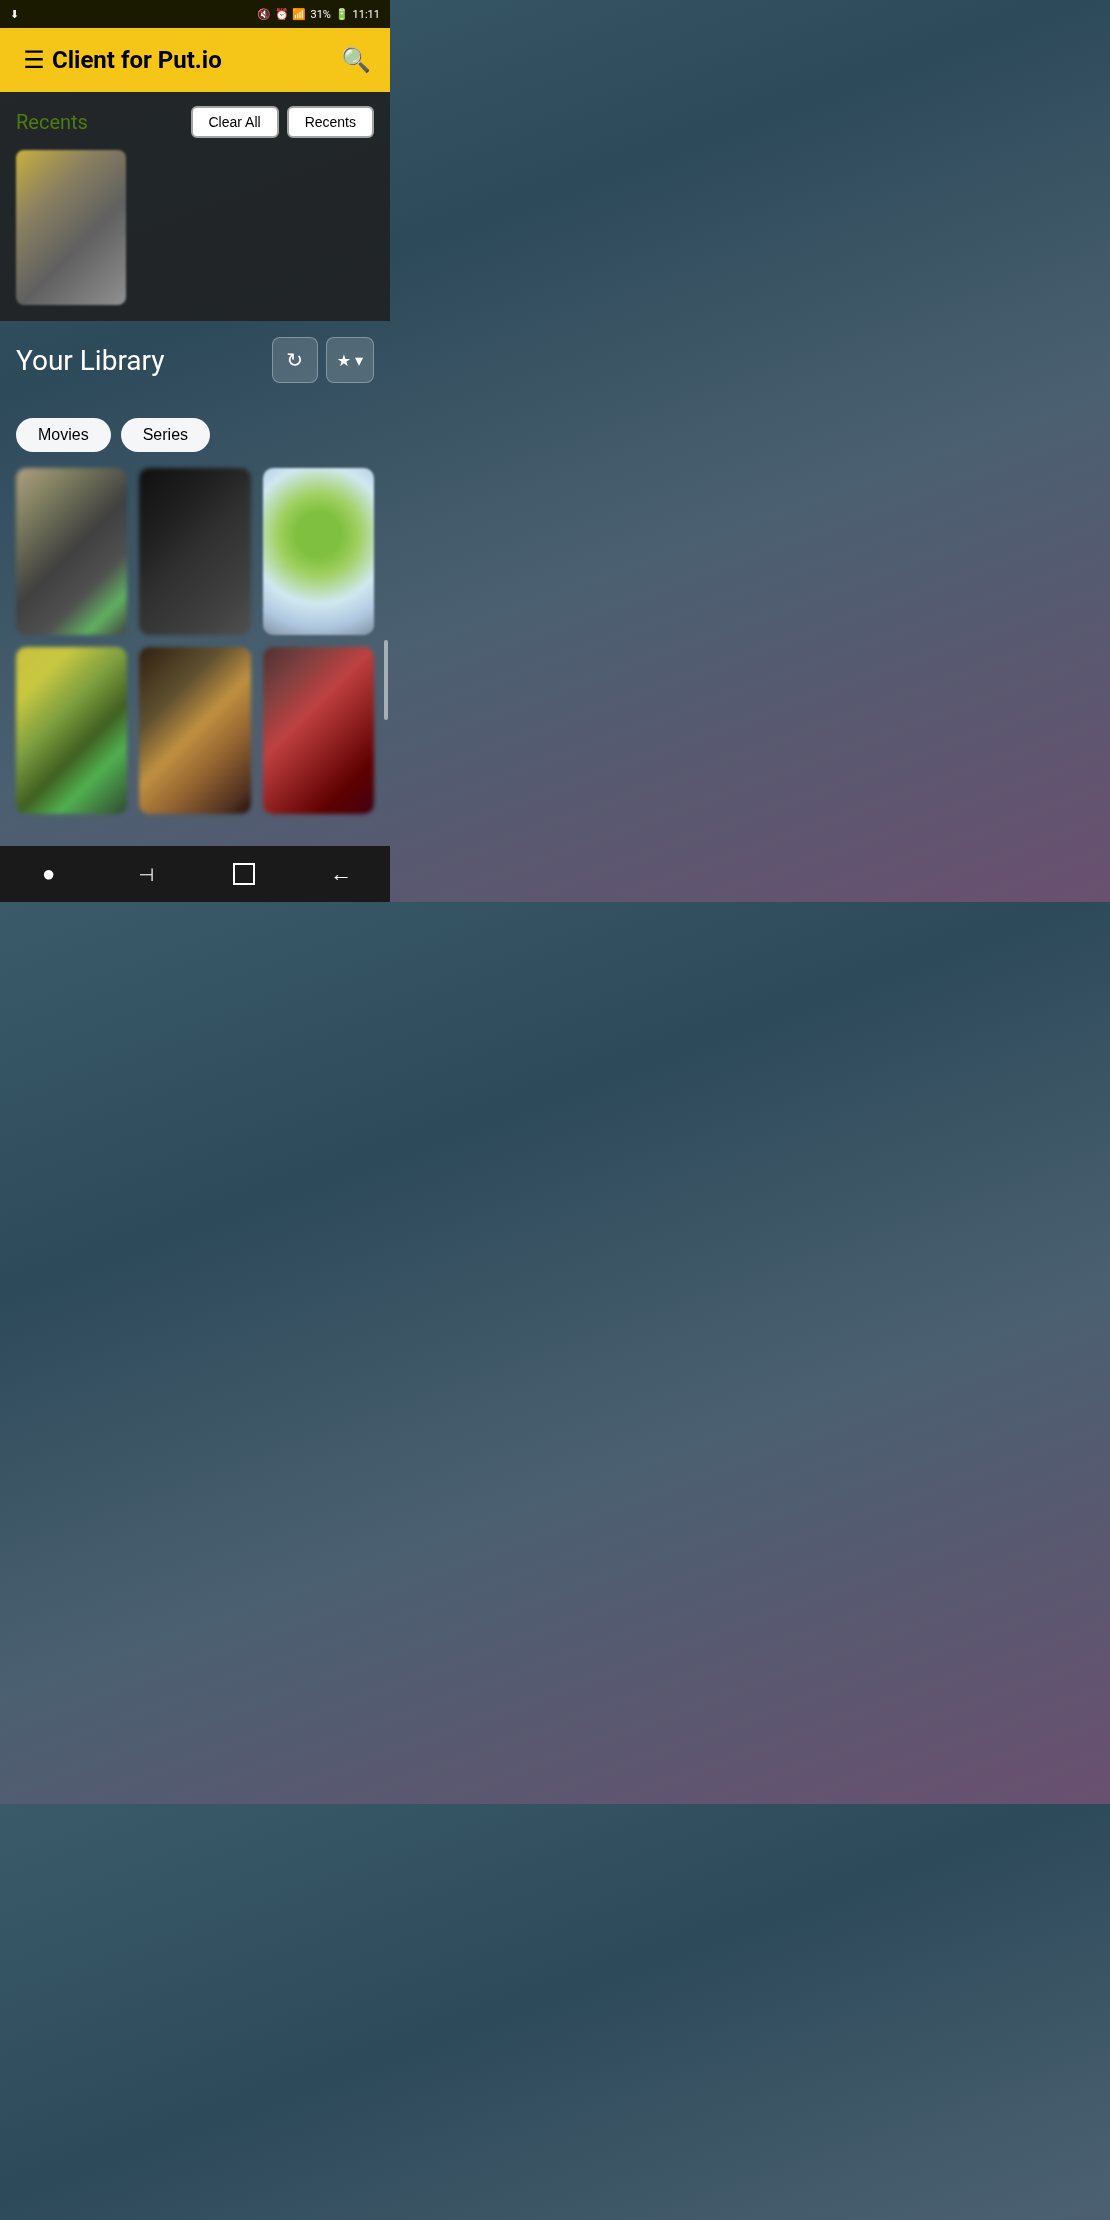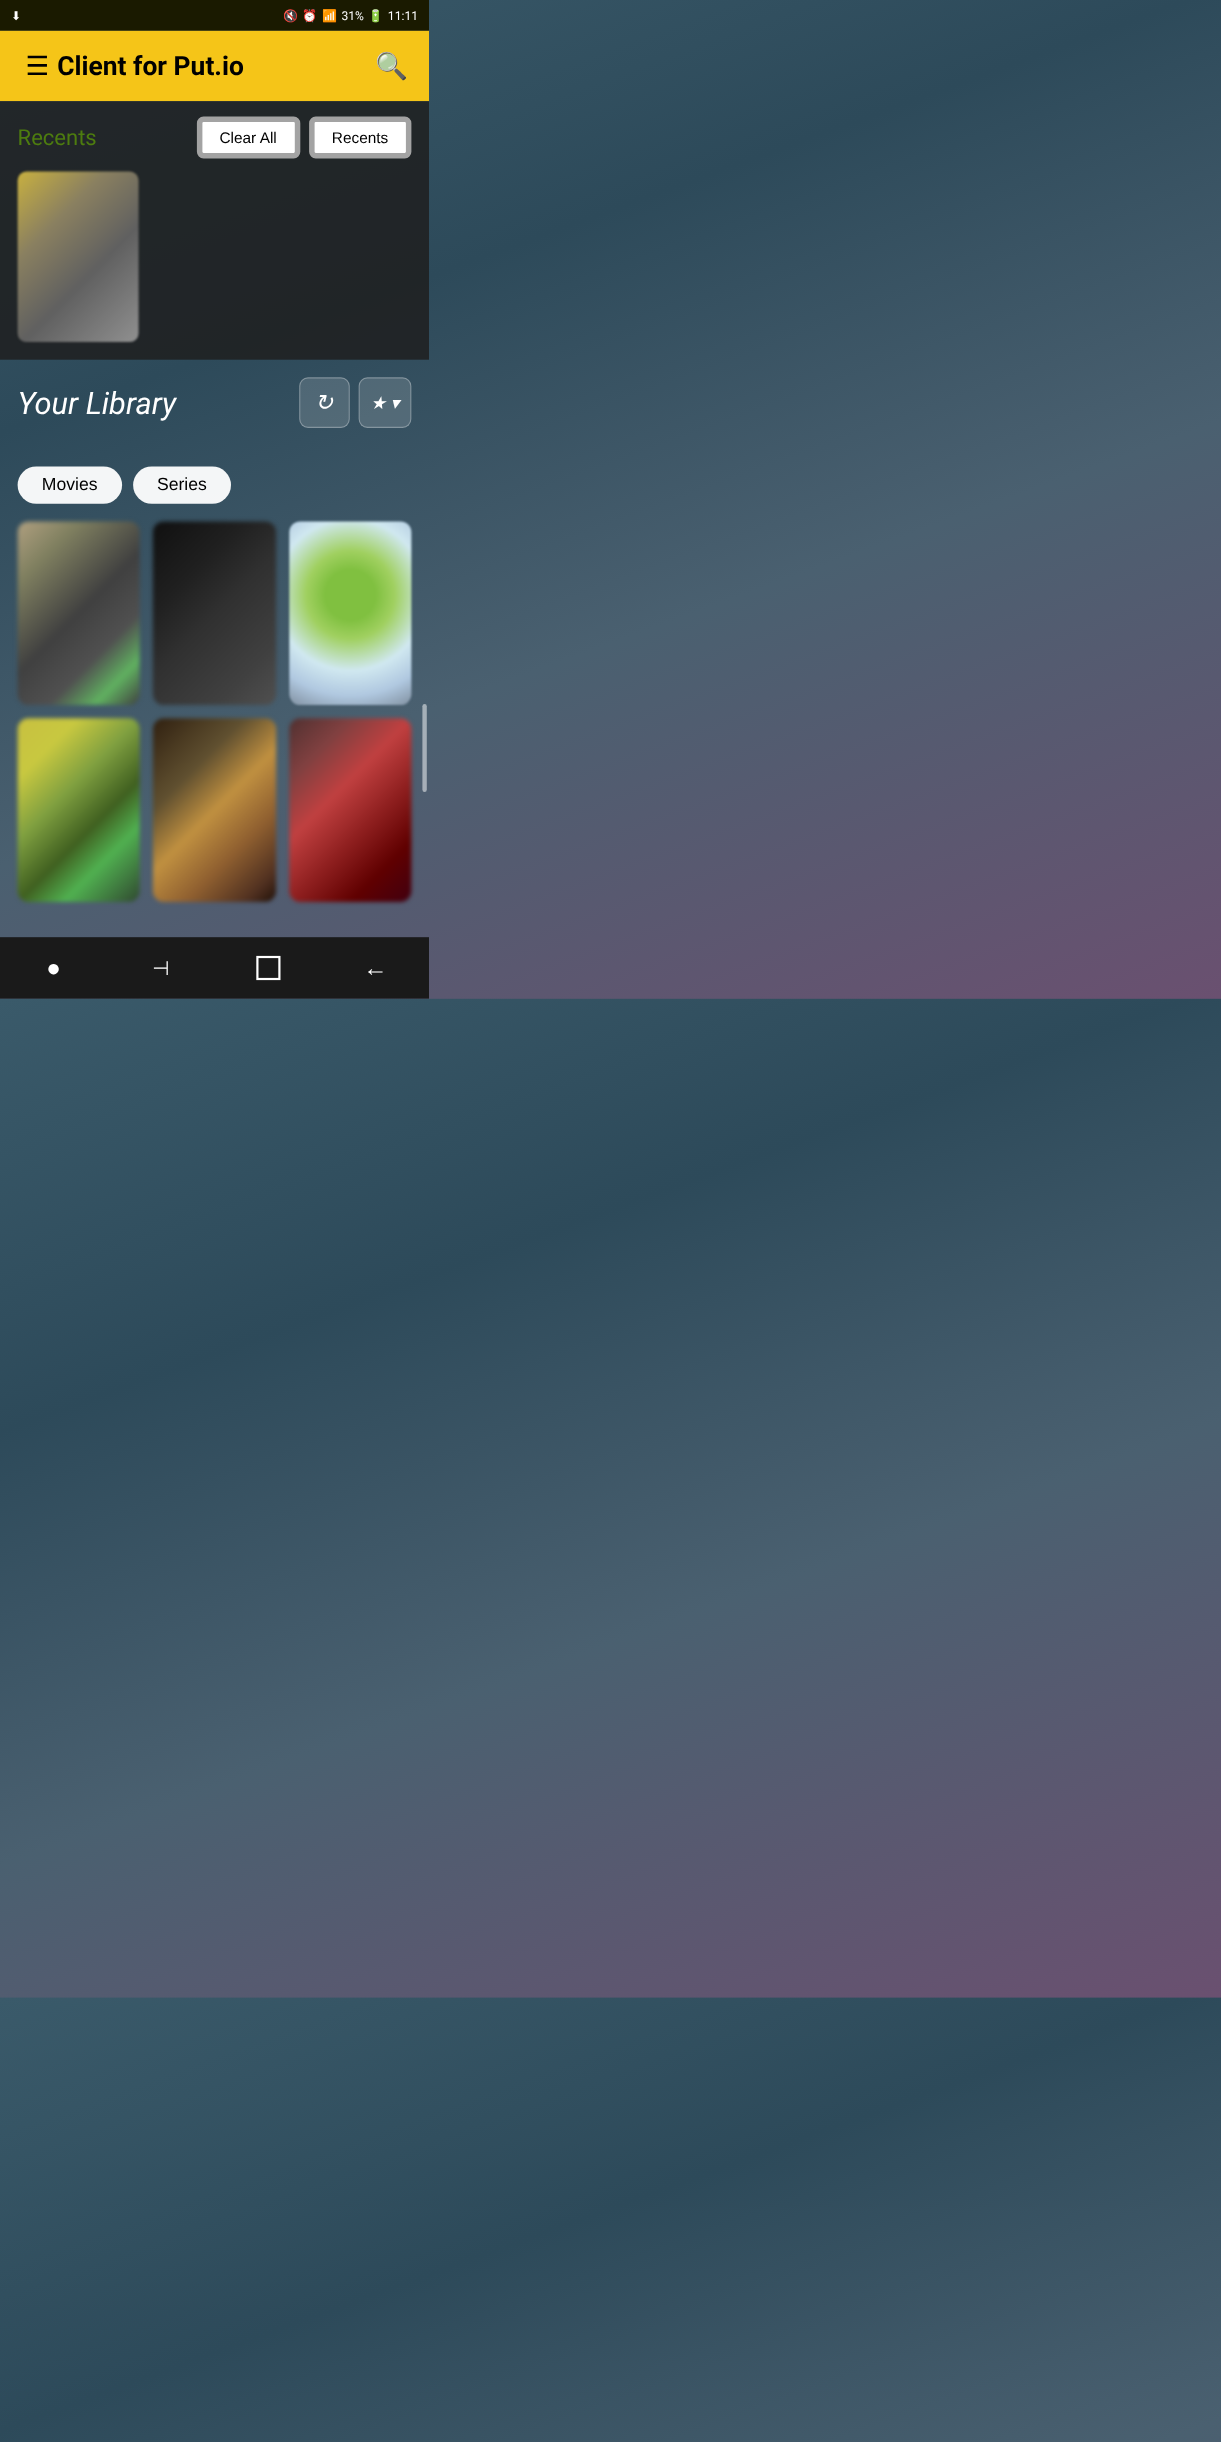--- a/index.html
+++ b/index.html
@@ -78,21 +78,21 @@
       font-size: 20px;
       color: #4d7c0f;
       font-weight: normal;
     }
     .recents-buttons {
       display: flex;
       gap: 8px;
     }
     .recents-btn {
       background: white;
-      border: 5px solid #a3a3a3;
+      border: 2px solid #a3a3a3;
       border-radius: 6px;
       padding: 6px 16px;
       font-size: 14px;
       cursor: pointer;
       color: #000;
     }
 
     .recents-content {
       display: flex;
       gap: 12px;
@@ -137,21 +137,20 @@
 
     
     .library-section {
       padding: 16px 16px 16px;
     }
     .library-header {
       display: flex;
       align-items: center;
       justify-content: space-between;
       margin-bottom: 30px;
-      font-style: italic;
     }
     .library-title {
       font-size: 28px;
       color: #fff;
       font-weight: normal;
     }
     .library-controls {
       display: flex;
       gap: 8px;
     }

